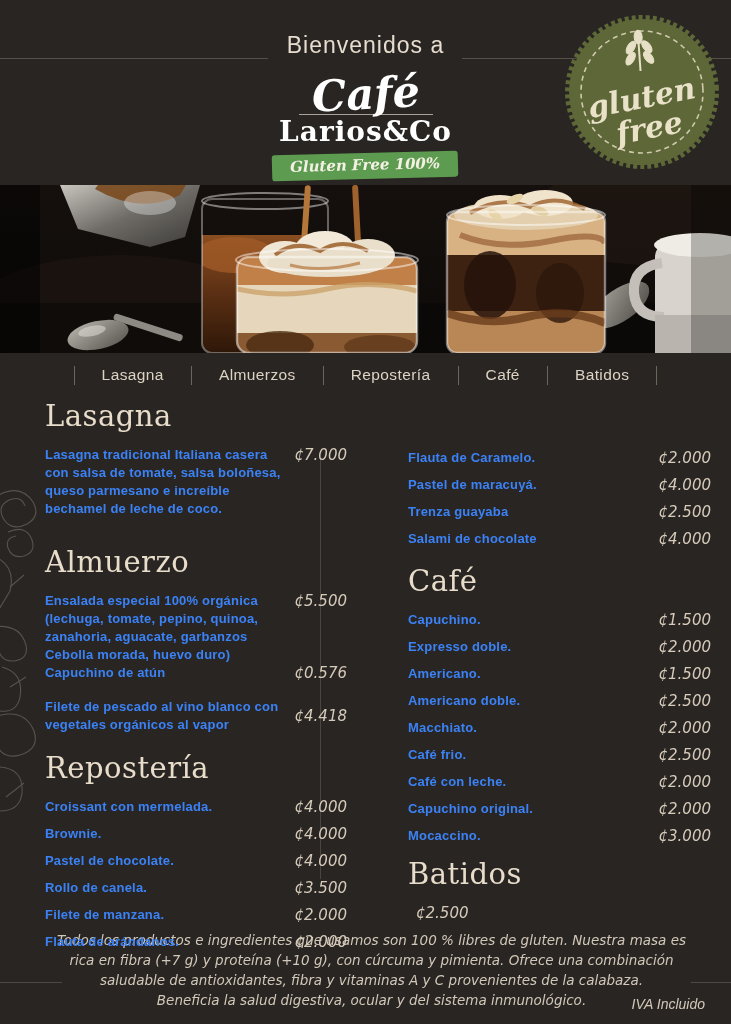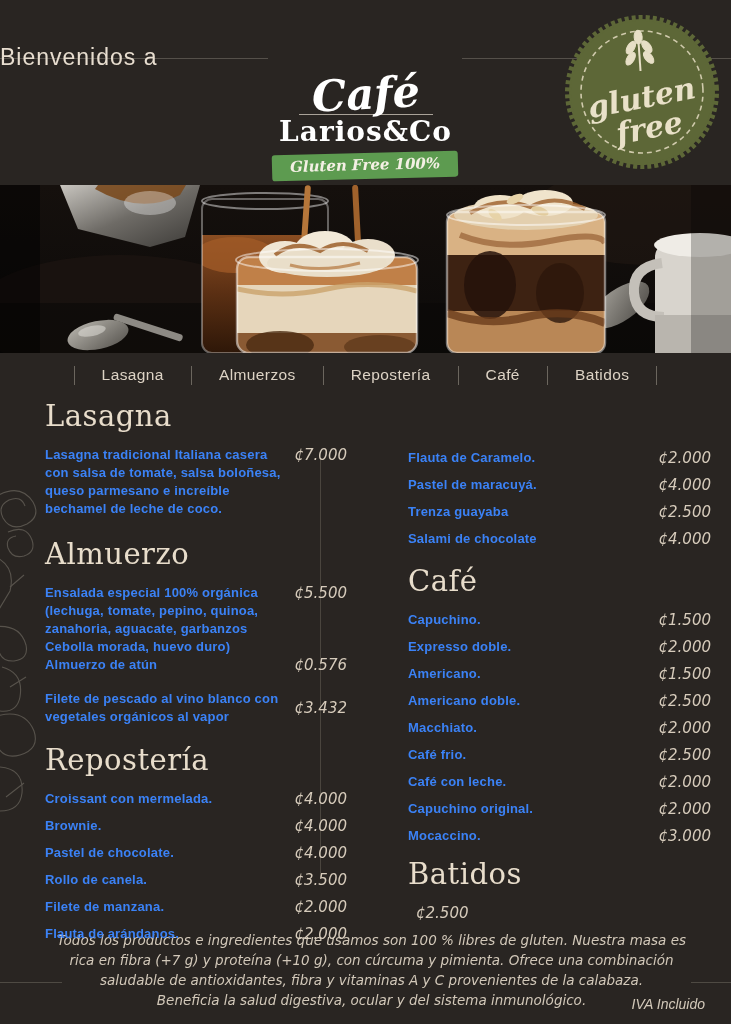--- a/index.html
+++ b/index.html
@@ -7,21 +7,21 @@
     position:relative;width:731px;height:1024px;margin:0 auto;
     background:#292522;overflow:hidden;
     font-family:"Liberation Sans",sans-serif;color:#e8dfd0;
   }
   
   .header{position:relative;height:185px;}
   .hline{position:absolute;height:1px;background:#55504a;top:58px;}
   .hline.left{left:0;width:268px;}
   .hline.right{left:462px;width:269px;}
   .welcome{
-    position:absolute;top:44px;left:0;width:731px;
+    position:absolute;top:32px;left:0;width:731px;text-align:center;
     font-size:23px;letter-spacing:1px;color:#e7ddcf;font-weight:400;
   }
   .brand{position:absolute;top:72px;left:0;width:731px;text-align:center;}
   .brand-top{
     font-family:"DejaVu Serif",serif;font-style:italic;font-weight:700;
     font-size:43px;line-height:44px;color:#ffffff;transform:rotate(-3deg);
     display:inline-block;
   }
   .brand-rule{width:134px;height:1px;background:#a9a298;margin:-2px auto 1px;}
   .brand-bottom{
@@ -53,21 +53,21 @@
   .col.right{width:306px;margin-left:61px;padding-top:50px;}
   .col-divider{
     position:absolute;left:320px;top:62px;height:420px;width:1px;
     background:#4a453e;z-index:1;
   }
   .sec h2{
     margin:0 0 13px;font-family:"DejaVu Serif",serif;font-weight:400;
     font-size:29px;line-height:34px;color:#e8ddcb;letter-spacing:.5px;
   }
   .sec{margin-bottom:6px;}
-  .sec-almuerzo{margin-top:19px;}
+  .sec-almuerzo{margin-top:27px;}
   .sec-reposteria{margin-top:17px;}
   .sec-cafe{margin-top:16px;}
   .sec-batidos{margin-top:12px;}
   .menu-row{
     display:flex;justify-content:space-between;align-items:flex-start;
     margin-bottom:9px;
   }
   .item-name{
     max-width:252px;font-size:13px;font-weight:700;line-height:18px;
     letter-spacing:.2px;color:#3b82f6;
@@ -290,27 +290,27 @@
       </section>
       <section class="sec sec-almuerzo">
         <h2>Almuerzo</h2>
         <div class="rows">
   <div class="menu-row">
     <div class="item-name">Ensalada especial 100% orgánica (lechuga, tomate, pepino, quinoa, zanahoria, aguacate, garbanzos Cebolla morada, huevo duro)</div>
     <div class="item-price">¢5.500</div>
   </div>
 
   <div class="menu-row">
-    <div class="item-name">Almuerzo de atún</div>
+    <div class="item-name">Capuchino de atún</div>
     <div class="item-price">¢0.576</div>
   </div>
 
   <div class="menu-row">
     <div class="item-name">Filete de pescado al vino blanco con vegetales orgánicos al vapor</div>
-    <div class="item-price">¢3.432</div>
+    <div class="item-price">¢4.418</div>
   </div>
 </div>
       </section>
       <section class="sec sec-reposteria">
         <h2>Repostería</h2>
         <div class="rows">
   <div class="menu-row">
     <div class="item-name">Croissant con mermelada.</div>
     <div class="item-price">¢4.000</div>
   </div>

